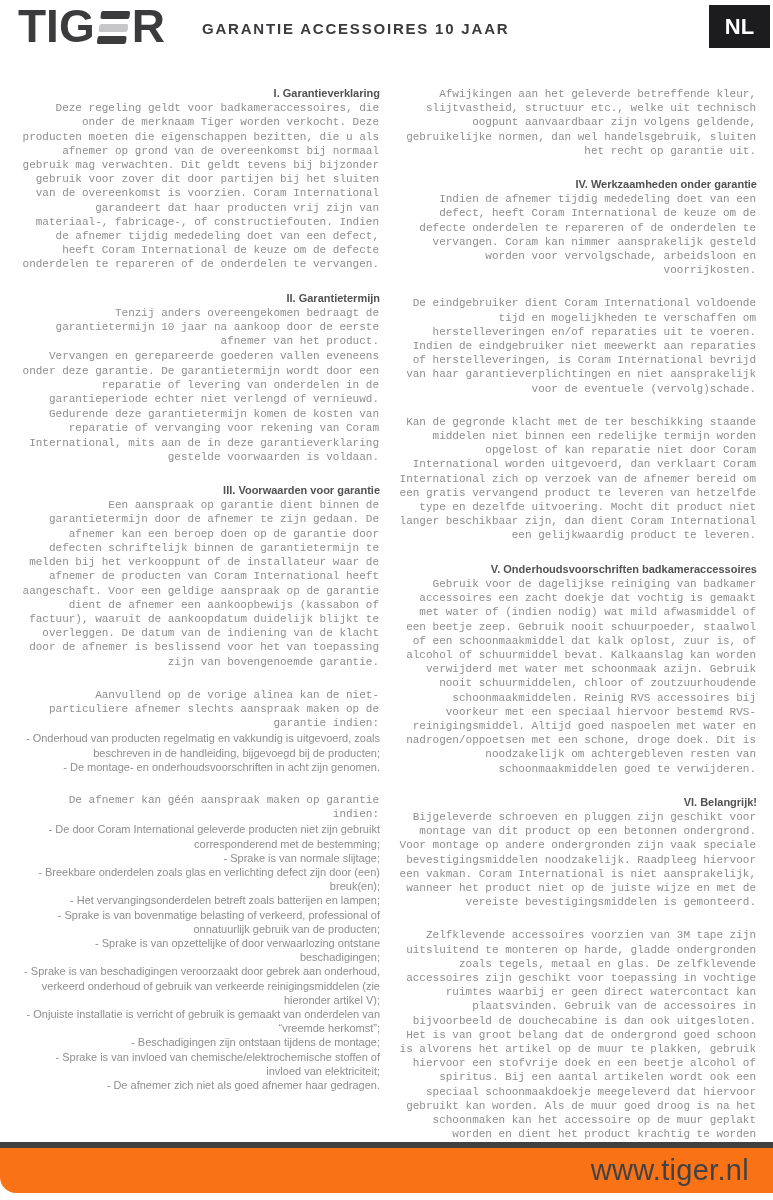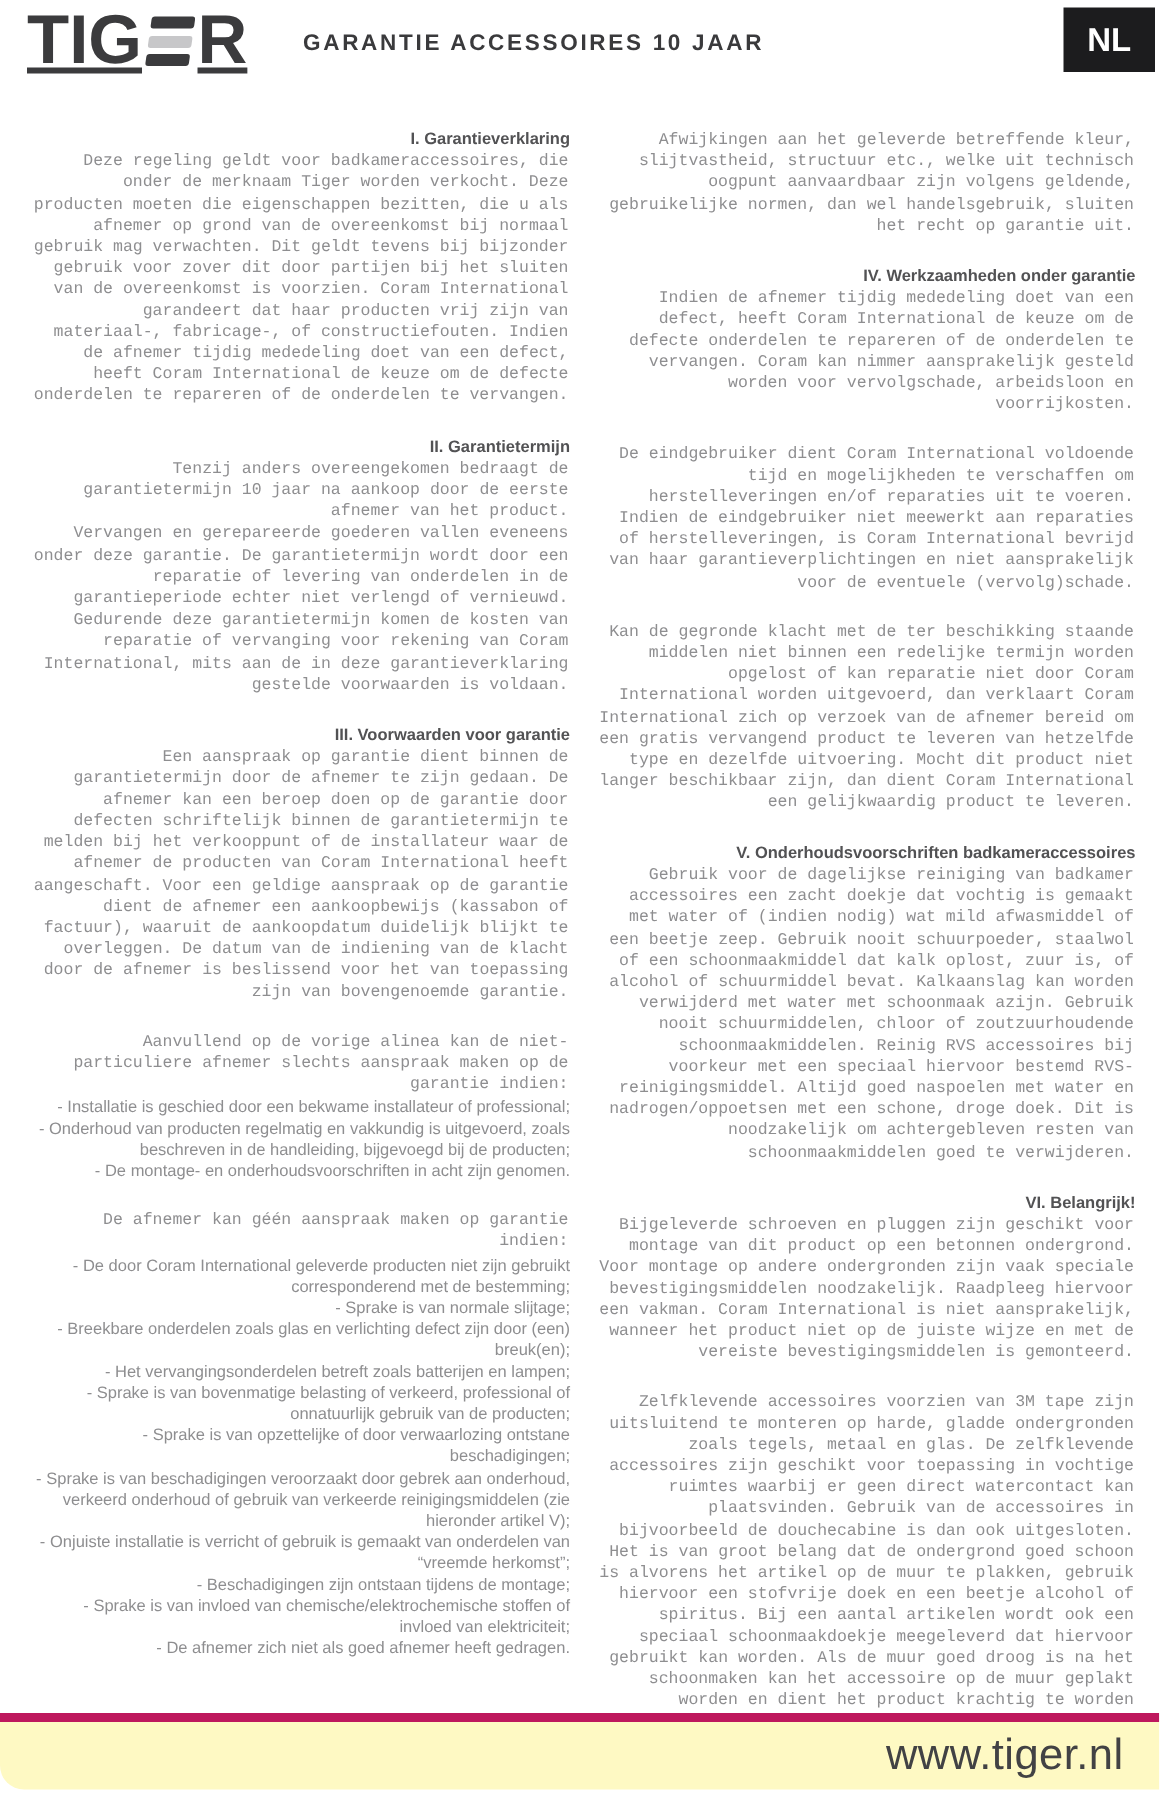--- a/index.html
+++ b/index.html
@@ -8,21 +8,21 @@
     width:773px; height:1200px;
     background:#ffffff;
     font-family:"Liberation Sans", sans-serif;
     overflow:hidden;
   }
   
   .header { position:relative; height:86px; }
   .logo { position:absolute; left:18px; top:4px; display:flex; align-items:flex-start; }
   .logo-txt {
     font-size:46px; line-height:44px; font-weight:bold;
-    color:#3b3b3d; letter-spacing:0px;text-decoration:underline;
+    color:#3b3b3d; letter-spacing:0px;
   }
   .logo-e {
     display:inline-flex; flex-direction:column; justify-content:space-between;
     width:29px; height:33px; margin:7px 4px 0 4px;
     transform:skewX(-8deg);
   }
   .logo-e .bar { height:8px; border-radius:2px; background:#3b3b3d; }
   .logo-e .bar.light { background:#c7c7c9; }
   .title {
     position:absolute; left:202px; top:20px;
@@ -45,22 +45,22 @@
   .col { flex:1; min-width:0; }
   .block { margin:0 0 19px 0;text-align:right; }
   .block:last-child { margin-bottom:0; }
   .heading { font-weight:bold; color:#525254; }
   .para { margin:1px;font-family:Liberation Mono, monospace; }
   .bullet { padding-left:7px; text-indent:-7px; }
   .bullet::before { content:"- "; }
   
   .footer {
     position:absolute; left:0; right:0; bottom:7px;
-    height:51px; background:#fef9c3;
-    border-top:6px solid #be185d;
+    height:51px; background:#f97316;
+    border-top:6px solid #404040;
     border-radius:0 0 0 16px;
     display:flex; align-items:center; justify-content:flex-end;
     padding-right:24px; box-sizing:border-box;
   }
   .footer-url {
     font-size:29px; color:#424244; letter-spacing:0.3px;
     text-decoration:none;
   }
 </style>
 </head>
@@ -93,37 +93,36 @@
           <div class="para">Tenzij anders overeengekomen bedraagt de garantietermijn 10 jaar na aankoop door de eerste afnemer van het product.</div>
           <div class="para">Vervangen en gerepareerde goederen vallen eveneens onder deze garantie. De garantietermijn wordt door een reparatie of levering van onderdelen in de garantieperiode echter niet verlengd of vernieuwd.</div>
           <div class="para">Gedurende deze garantietermijn komen de kosten van reparatie of vervanging voor rekening van Coram International, mits aan de in deze garantieverklaring gestelde voorwaarden is voldaan.</div>
         </div>
         <div class="block">
           <div class="heading">III. Voorwaarden voor garantie</div>
           <div class="para">Een aanspraak op garantie dient binnen de garantietermijn door de afnemer te zijn gedaan. De afnemer kan een beroep doen op de garantie door defecten schriftelijk binnen de garantietermijn te melden bij het verkooppunt of de installateur waar de afnemer de producten van Coram International heeft aangeschaft. Voor een geldige aanspraak op de garantie dient de afnemer een aankoopbewijs (kassabon of factuur), waaruit de aankoopdatum duidelijk blijkt te overleggen. De datum van de indiening van de klacht door de afnemer is beslissend voor het van toepassing zijn van bovengenoemde garantie.</div>
         </div>
         <div class="block">
           <div class="para">Aanvullend op de vorige alinea kan de niet-particuliere afnemer slechts aanspraak maken op de garantie indien:</div>
-          <div class="bullet">Installatie is geschied door een bekwame installateur of professional;</div>
           <div class="bullet">Onderhoud van producten regelmatig en vakkundig is uitgevoerd, zoals beschreven in de handleiding, bijgevoegd bij de producten;</div>
           <div class="bullet">De montage- en onderhoudsvoorschriften in acht zijn genomen.</div>
         </div>
         <div class="block">
           <div class="para">De afnemer kan géén aanspraak maken op garantie indien:</div>
           <div class="bullet">De door Coram International geleverde producten niet zijn gebruikt corresponderend met de bestemming;</div>
           <div class="bullet">Sprake is van normale slijtage;</div>
           <div class="bullet">Breekbare onderdelen zoals glas en verlichting defect zijn door (een) breuk(en);</div>
           <div class="bullet">Het vervangingsonderdelen betreft zoals batterijen en lampen;</div>
           <div class="bullet">Sprake is van bovenmatige belasting of verkeerd, professional of onnatuurlijk gebruik van de producten;</div>
           <div class="bullet">Sprake is van opzettelijke of door verwaarlozing ontstane beschadigingen;</div>
           <div class="bullet">Sprake is van beschadigingen veroorzaakt door gebrek aan onderhoud, verkeerd onderhoud of gebruik van verkeerde reinigingsmiddelen (zie hieronder artikel V);</div>
           <div class="bullet">Onjuiste installatie is verricht of gebruik is gemaakt van onderdelen van “vreemde herkomst”;</div>
           <div class="bullet">Beschadigingen zijn ontstaan tijdens de montage;</div>
           <div class="bullet">Sprake is van invloed van chemische/elektrochemische stoffen of invloed van elektriciteit;</div>
-          <div class="bullet">De afnemer zich niet als goed afnemer heeft gedragen.</div>
+          <div class="bullet">De afnemer zich niet als goed afnemer haar gedragen.</div>
         </div>
       </div>
     <div class="col" id="col-right">
         <div class="block">
           <div class="para">Afwijkingen aan het geleverde betreffende kleur, slijtvastheid, structuur etc., welke uit technisch oogpunt aanvaardbaar zijn volgens geldende, gebruikelijke normen, dan wel handelsgebruik, sluiten het recht op garantie uit.</div>
         </div>
         <div class="block">
           <div class="heading">IV. Werkzaamheden onder garantie</div>
           <div class="para">Indien de afnemer tijdig mededeling doet van een defect, heeft Coram International de keuze om de defecte onderdelen te repareren of de onderdelen te vervangen. Coram kan nimmer aansprakelijk gesteld worden voor vervolgschade, arbeidsloon en voorrijkosten.</div>
         </div>

